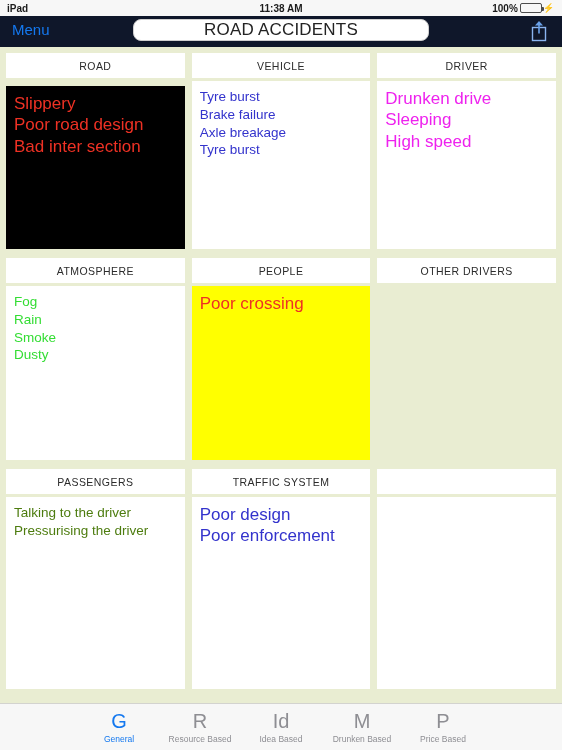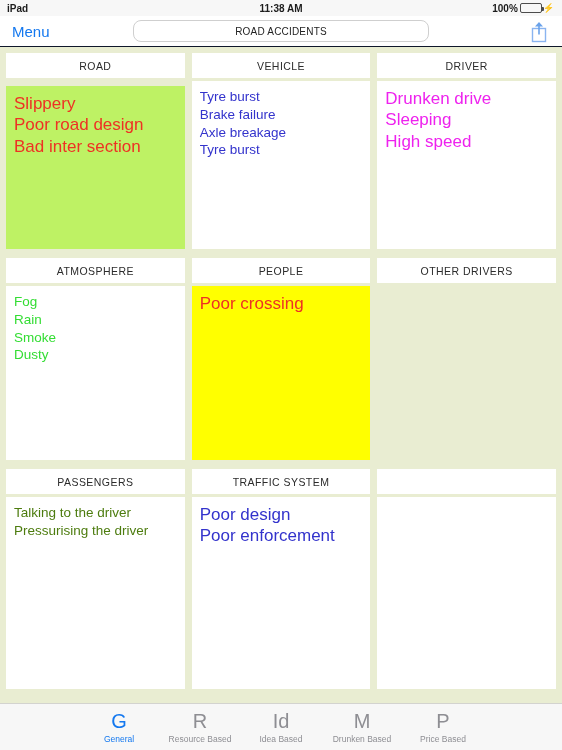--- a/index.html
+++ b/index.html
@@ -52,22 +52,22 @@
     width: 2px; height: 4px;
     background: #4c4c4c;
     border-radius: 0 1px 1px 0;
   }
   .battery-fill { width: 100%; height: 100%; background: #4cd964; border-radius: 1px; }
   .bolt { font-size: 9px; color: #3f3f3f; line-height: 1; }
 
   
   .toolbar {
     height: 31px;
-    background: #ffffff;
-    border-bottom: 1px solid #0f172a;
+    background: #0f172a;
+    border-bottom: 4px solid #0f172a;
     display: flex;
     align-items: center;
     padding: 0 12px;
     position: relative;
   }
   .menu-btn {
     color: #1478ef;
     font-size: 15px;
     flex: 0 0 auto;
     cursor: pointer;
@@ -76,21 +76,21 @@
     position: absolute;
     left: 133px;
     width: 296px;
     height: 22px;
     background: #ffffff;
     border: 1px solid #cfcfcf;
     border-radius: 8px;
     display: flex;
     align-items: center;
     justify-content: center;
-    font-size: 10px;
+    font-size: 17px;
     color: #232323;
     letter-spacing: 0.2px;
     cursor: text;
   }
   .share-btn {
     margin-left: auto;
     width: 22px; height: 24px;
     display: flex;
     align-items: flex-end;
     justify-content: center;
@@ -185,21 +185,21 @@
       <polygon points="9,1 13,5.4 5,5.4" fill="#6aa2ea"></polygon>
     </svg>
   </div>
 </div>
 
 <div class="board">
 
   <div class="row r1">
     <div class="card">
       <div class="card-header">ROAD</div>
-      <div class="card-body" style="background: #bef264; color: rgb(238, 49, 36); margin-top: 8px;">
+      <div class="card-body" style="background: #000000; color: rgb(238, 49, 36); margin-top: 8px;">
         <div class="line">Slippery</div>
         <div class="line">Poor road design</div>
         <div class="line">Bad inter section</div>
       </div>
     </div>
     <div class="card">
       <div class="card-header">VEHICLE</div>
       <div class="card-body small" style="background: rgb(255, 255, 255); color: rgb(51, 51, 204);">
         <div class="line">Tyre burst</div>
         <div class="line">Brake failure</div>

